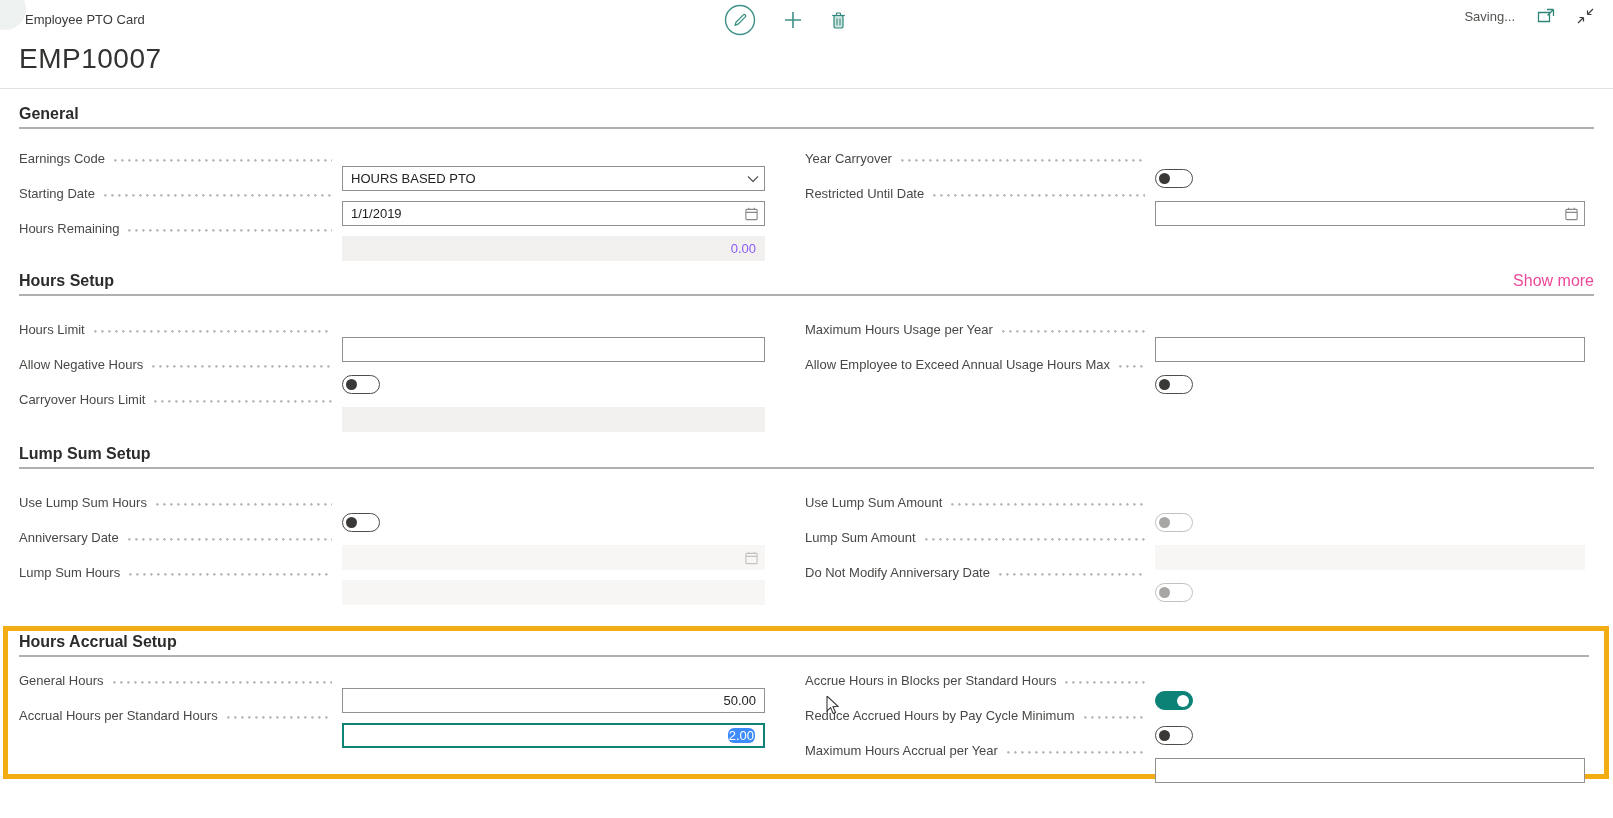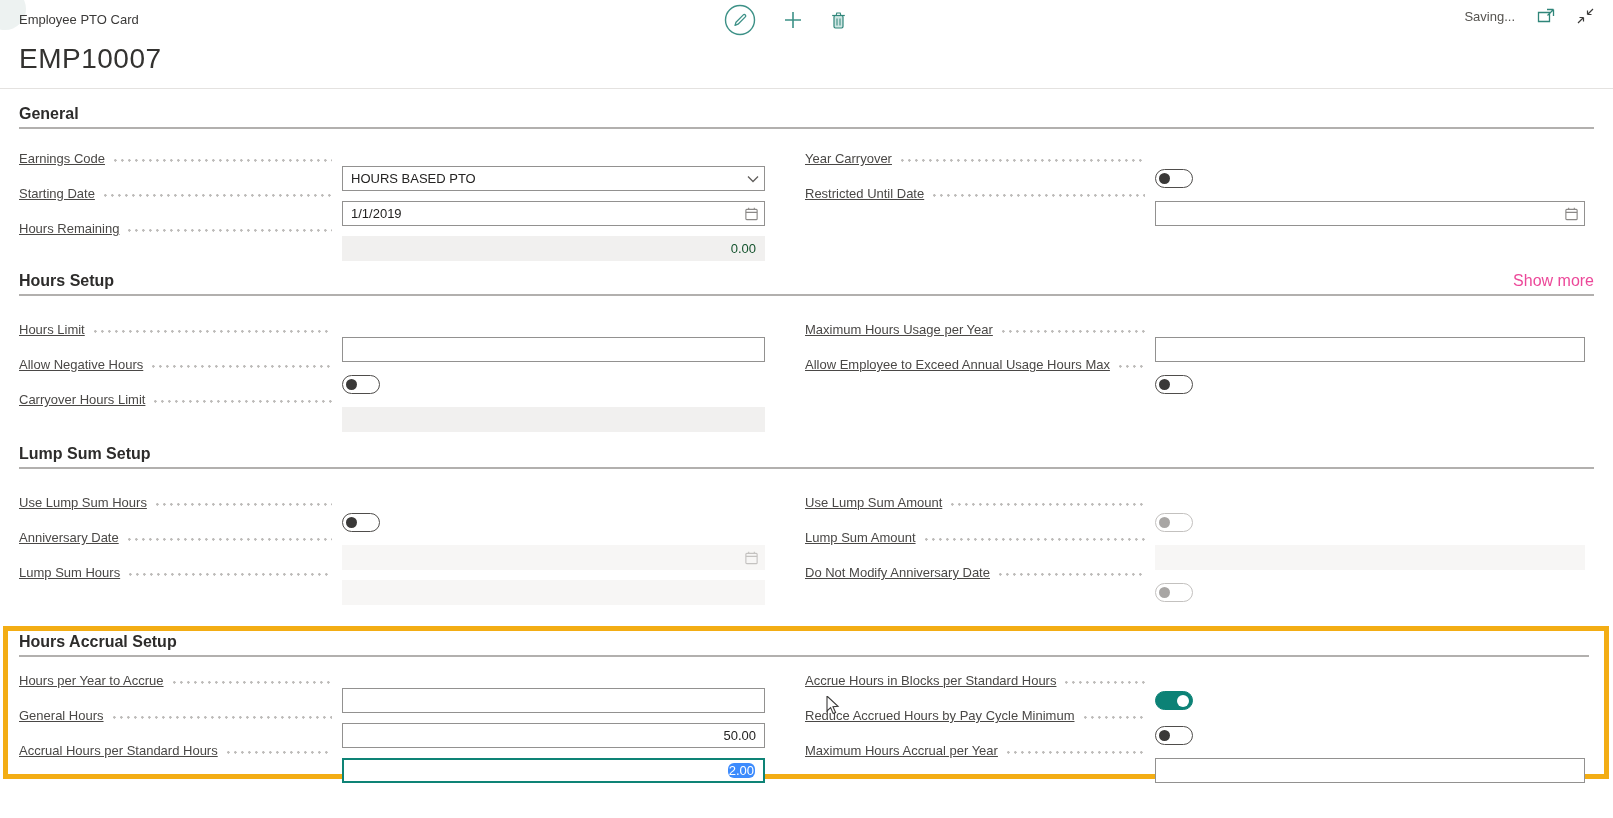--- a/index.html
+++ b/index.html
@@ -3,21 +3,21 @@
 <meta charset="utf-8">
 <style>
   * { box-sizing: border-box; margin: 0; padding: 0; }
   html,body { width:1613px; height:818px; background:#fff; overflow:hidden;
     font-family:"Liberation Sans", sans-serif; }
 
   
   .topbar { position:relative; height:40px; }
   .corner-circle { position:absolute; left:-16px; top:-12px; width:42px; height:42px;
     border-radius:50%; background:#edf2f1; }
-  .caption { position:absolute; left:19px; top:12px; font-size:13px; color:#3b3a39; }
+  .caption { position:absolute; left:25px; top:12px; font-size:13px; color:#3b3a39; }
   .center-actions { position:absolute; left:724px; top:4px; display:flex; align-items:center; gap:28px; }
   .icon-btn { background:none; border:none; cursor:pointer; display:flex; align-items:center; justify-content:center; padding:0; }
   .right-actions { position:absolute; right:19px; top:8px; display:flex; align-items:center; gap:22px; }
   .saving { font-size:13px; color:#55534f; }
 
   
   .title { margin:2px 0 0 19px; font-size:28px; line-height:34px; font-weight:400; color:#333230; letter-spacing:0.5px; }
   .header-divider { margin-top:12px; border-bottom:1px solid #e4e2e0; }
 
   
@@ -27,34 +27,34 @@
   .sec-title { font-size:16px; font-weight:700; color:#2d2c2b; }
   .show-more { font-size:16px; color:#ec4899; text-decoration:none; cursor:pointer; }
 
   .grid { display:grid; grid-template-columns:746px 780px; column-gap:40px; }
   .pt12 { padding-top:12px; } .pt16 { padding-top:16px; } .pt6 { padding-top:6px; }
   .mt16 { margin-top:16px; } .mt26 { margin-top:26px; } .mt28 { margin-top:28px; }
 
   .frow { display:flex; align-items:center; height:35px; }
   .flabel-box { display:flex; align-items:center; }
   .w-llab { width:323px; } .w-rlab { width:350px; }
-  .flabel { font-size:13px; color:#4a4846; white-space:nowrap;text-decoration:underline; }
+  .flabel { font-size:13px; color:#4a4846; white-space:nowrap; }
   .leader { flex:1; height:3px; margin:4px 10px 0 9px;
     background-image:radial-gradient(circle at 1.4px 1.4px, #bdbbb9 1.05px, rgba(0,0,0,0) 1.5px);
     background-size:7px 3px; background-repeat:repeat-x; }
   .ctrl { position:relative;margin-top:40px; }
   .w-lctrl { width:423px; } .w-rctrl { width:430px; }
 
   .field { height:25px; width:100%; border:1px solid #929190; background:#fff;
     display:flex; align-items:center; font-size:13px; color:#242322; padding:0 8px; }
   .field.align-right { justify-content:flex-end; }
   .field.disabled { background:#f1f0ef; border-color:rgba(0,0,0,0); }
   .field.disabled-light { background:#f7f6f5; border-color:rgba(0,0,0,0); }
   .field.focused { border:2px solid #0e8376; }
-  .val-teal { color:#14532d; }
+  .val-teal { color:#8b5cf6; }
   .selection { background:#3d8bfd; color:#fff; padding:0 1px;border-radius:6px; }
   .side-icon { position:absolute; right:6px; top:50%; transform:translateY(-50%); display:flex; }
 
   
   .toggle { position:relative; width:38px; height:19px; border:1px solid #4f4d4b;
     border-radius:10px; background:#fff; cursor:pointer; }
   .toggle .knob { position:absolute; left:3px; top:3px; width:11px; height:11px;
     border-radius:50%; background:#3a3938; }
   .toggle.t-on { background:#0c8276; border-color:#0c8276; }
   .toggle.t-on .knob { left:auto; right:3px; background:#fff; width:12px; height:12px; top:2.5px; }
@@ -361,31 +361,20 @@
 
 <div class="highlight">
   <div>
     <div class="sec-head">
       <span class="sec-title">Hours Accrual Setup</span>
     </div>
     <div class="grid pt6">
       <div class="col">
         <div class="frow">
           <div class="flabel-box w-llab">
-              <span class="flabel">Hours per Year to Accrue</span>
-              <span class="leader"></span>
-            </div>
-          <div class="ctrl w-lctrl">
-              <div class="field">
-                <span></span>
-              </div>
-            </div>
-        </div>
-        <div class="frow">
-          <div class="flabel-box w-llab">
               <span class="flabel">General Hours</span>
               <span class="leader"></span>
             </div>
           <div class="ctrl w-lctrl">
               <div class="field align-right">
                 <span>50.00</span>
               </div>
             </div>
         </div>
         <div class="frow">

